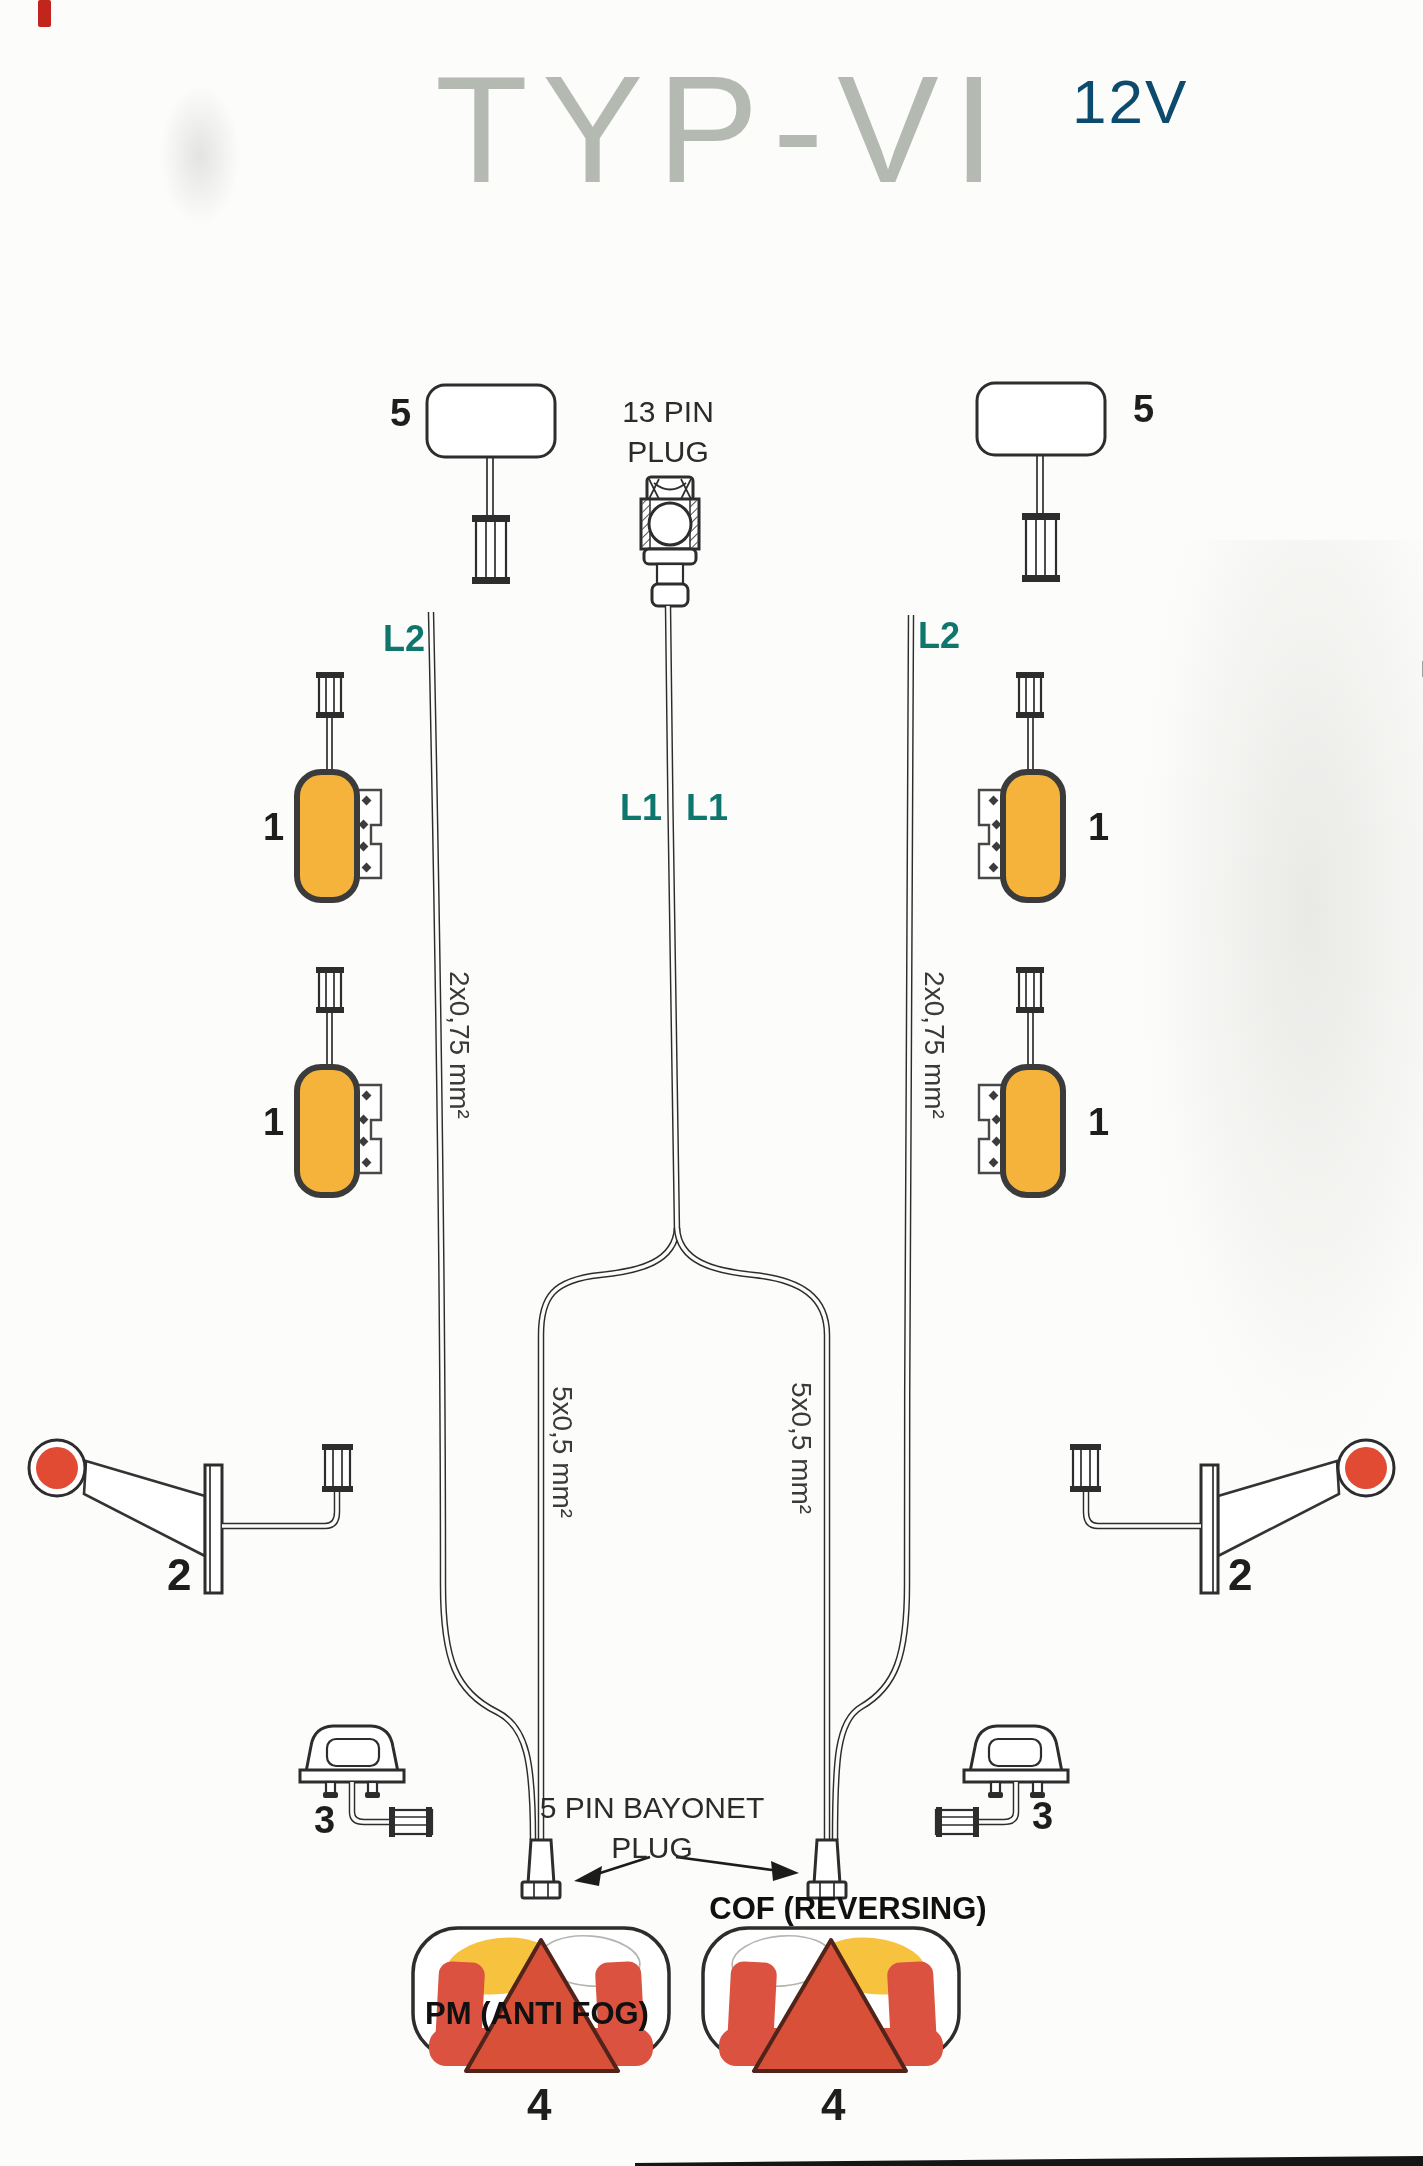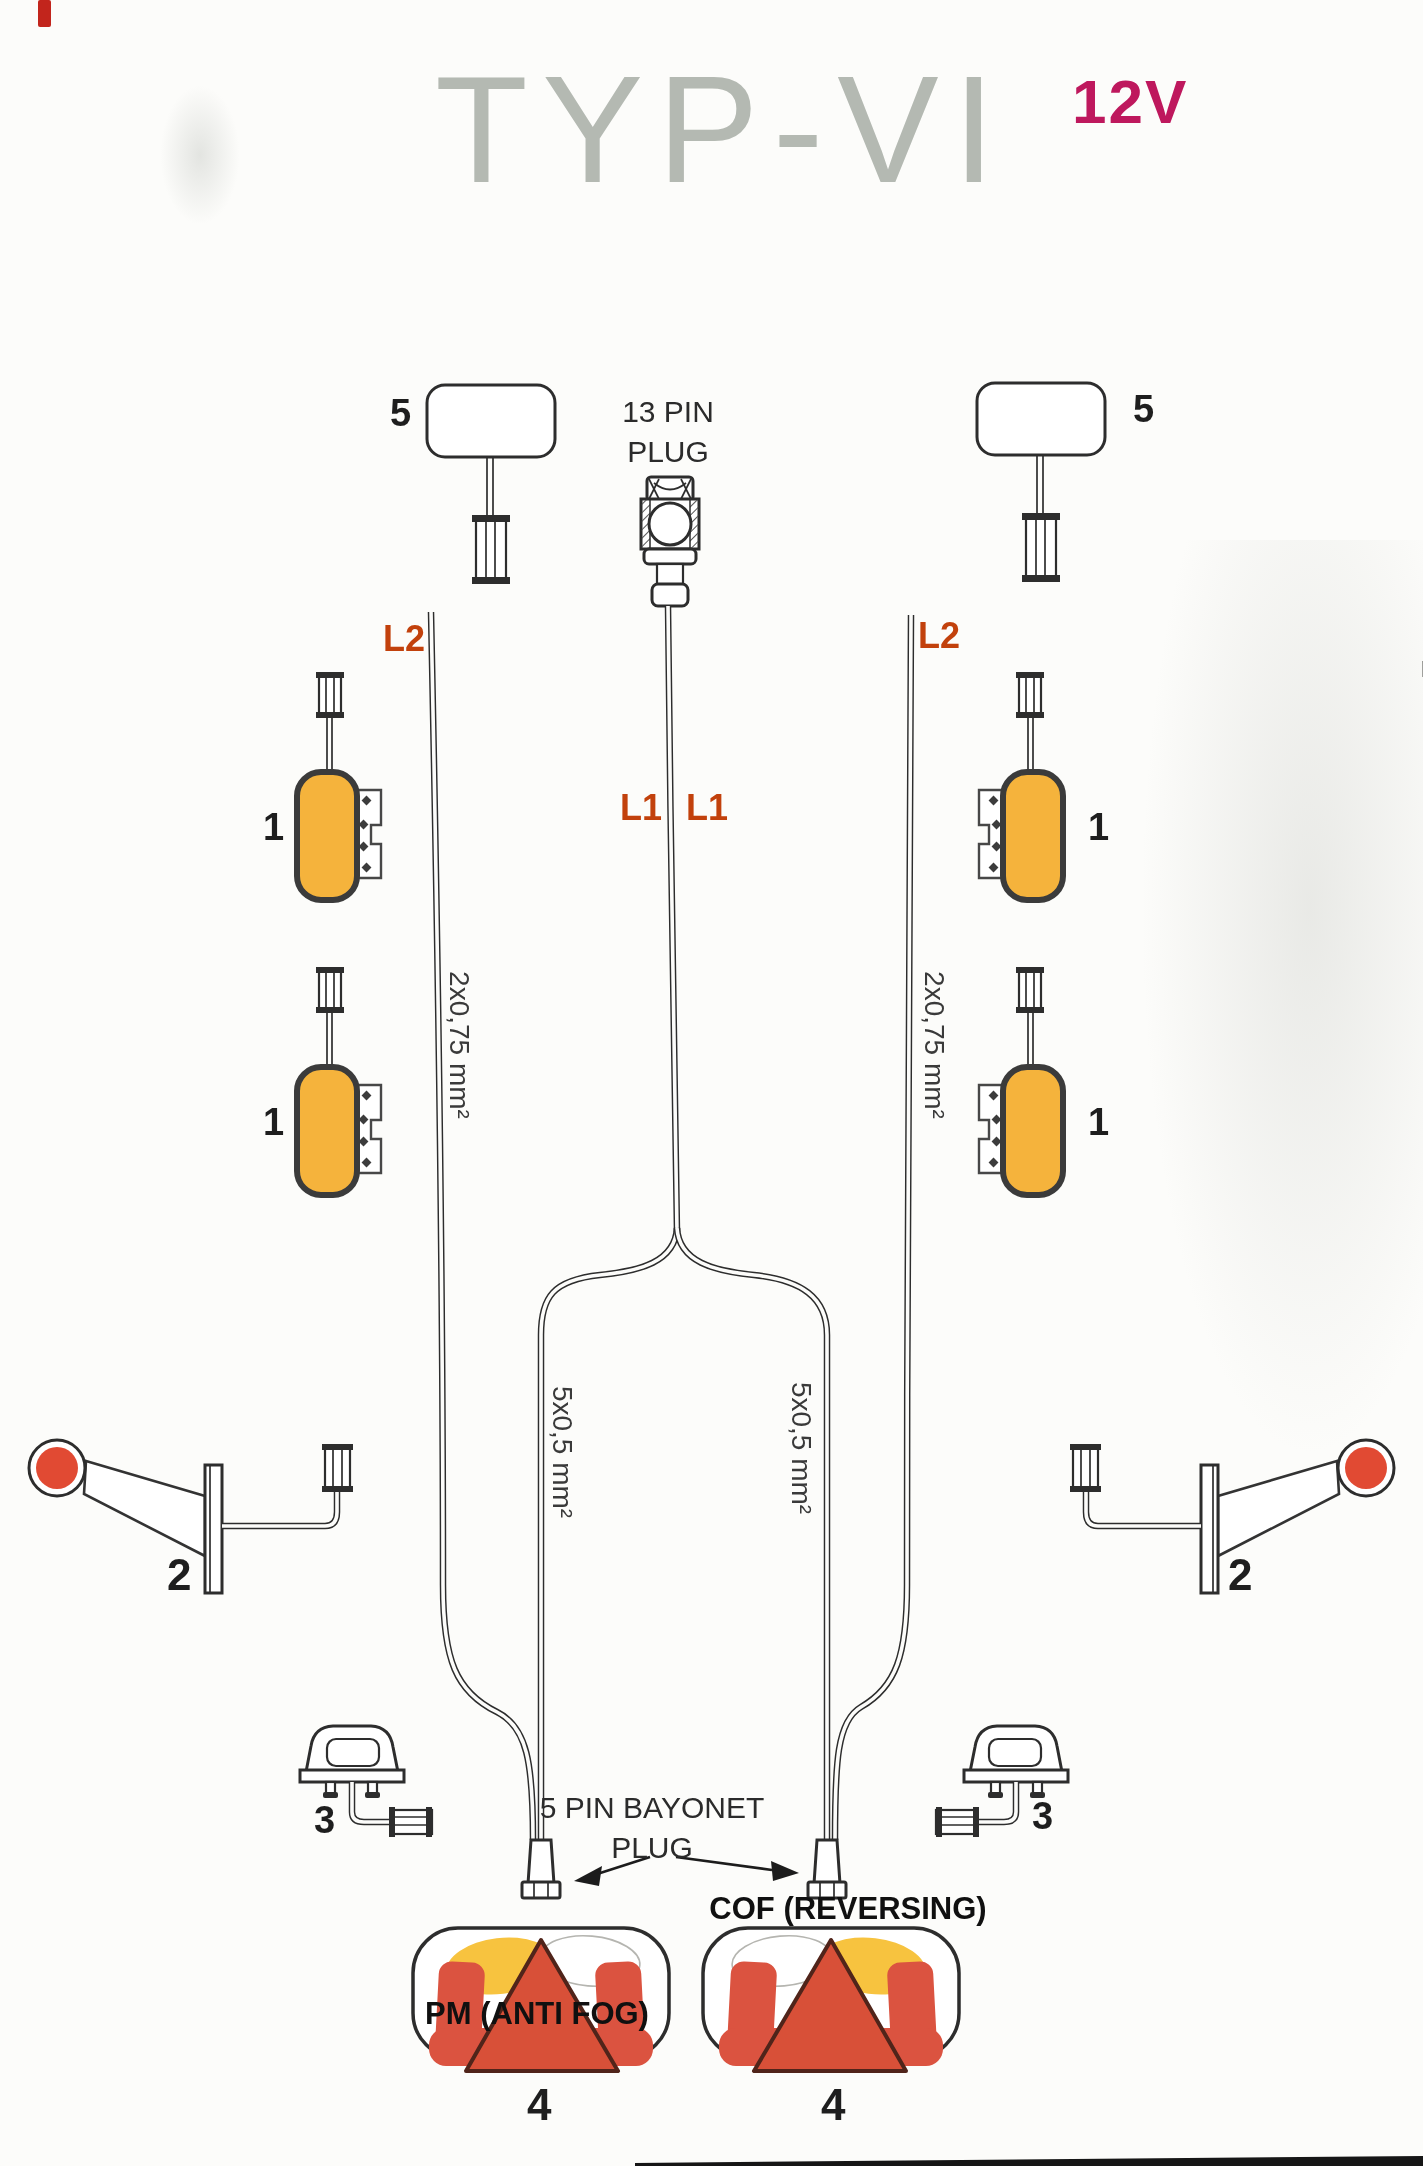--- a/index.html
+++ b/index.html
@@ -7,25 +7,25 @@
     position:relative;width:1423px;height:2166px;margin:0 auto;
     background:#fcfcfa;overflow:hidden;
     font-family:"Liberation Sans", sans-serif;
   }
   .art{position:absolute;left:0;top:0;}
   .lbl{position:absolute;white-space:nowrap;}
   .title{
     font-size:152px;font-weight:400;letter-spacing:14px;
     color:#b4b9b2;transform:translateX(-50%);
   }
-  .voltage{font-size:62px;font-weight:700;color:#be185d;letter-spacing:2px;}
+  .voltage{font-size:62px;font-weight:400;color:#0c4a6e;letter-spacing:2px;}
   .plugcap{font-size:30px;line-height:40px;color:#2b2b2b;text-align:center;transform:translateX(-50%);}
   .num{font-size:38px;font-weight:bold;color:#1e1e1e;}
   .num4{font-size:44px;font-weight:bold;color:#1e1e1e;}
-  .redlbl{font-size:36px;font-weight:bold;color:#c2410c;}
+  .redlbl{font-size:36px;font-weight:bold;color:#0f766e;}
   .cross{font-size:28px;color:#3a3a3a;transform:translate(-50%,-50%) rotate(90deg);}
   .cap{font-size:31px;font-weight:bold;color:#101010;transform:translateX(-50%);}
   .edgetext{font-size:30px;color:#9a9a96;margin-left:16px;}
   .corner-mark{position:absolute;left:38px;top:0;width:13px;height:27px;background:#c2251c;border-radius:2px;}
   .bottom-strip{
     position:absolute;left:635px;top:2156px;width:788px;height:10px;background:#161616;
     clip-path:polygon(0 70%,100% 0,100% 100%,0 100%);
   }
   .smudge-a{position:absolute;left:1140px;top:540px;width:283px;height:920px;
     background:radial-gradient(ellipse at 60% 40%, rgba(188,190,184,.30), rgba(188,190,184,0) 70%);}

